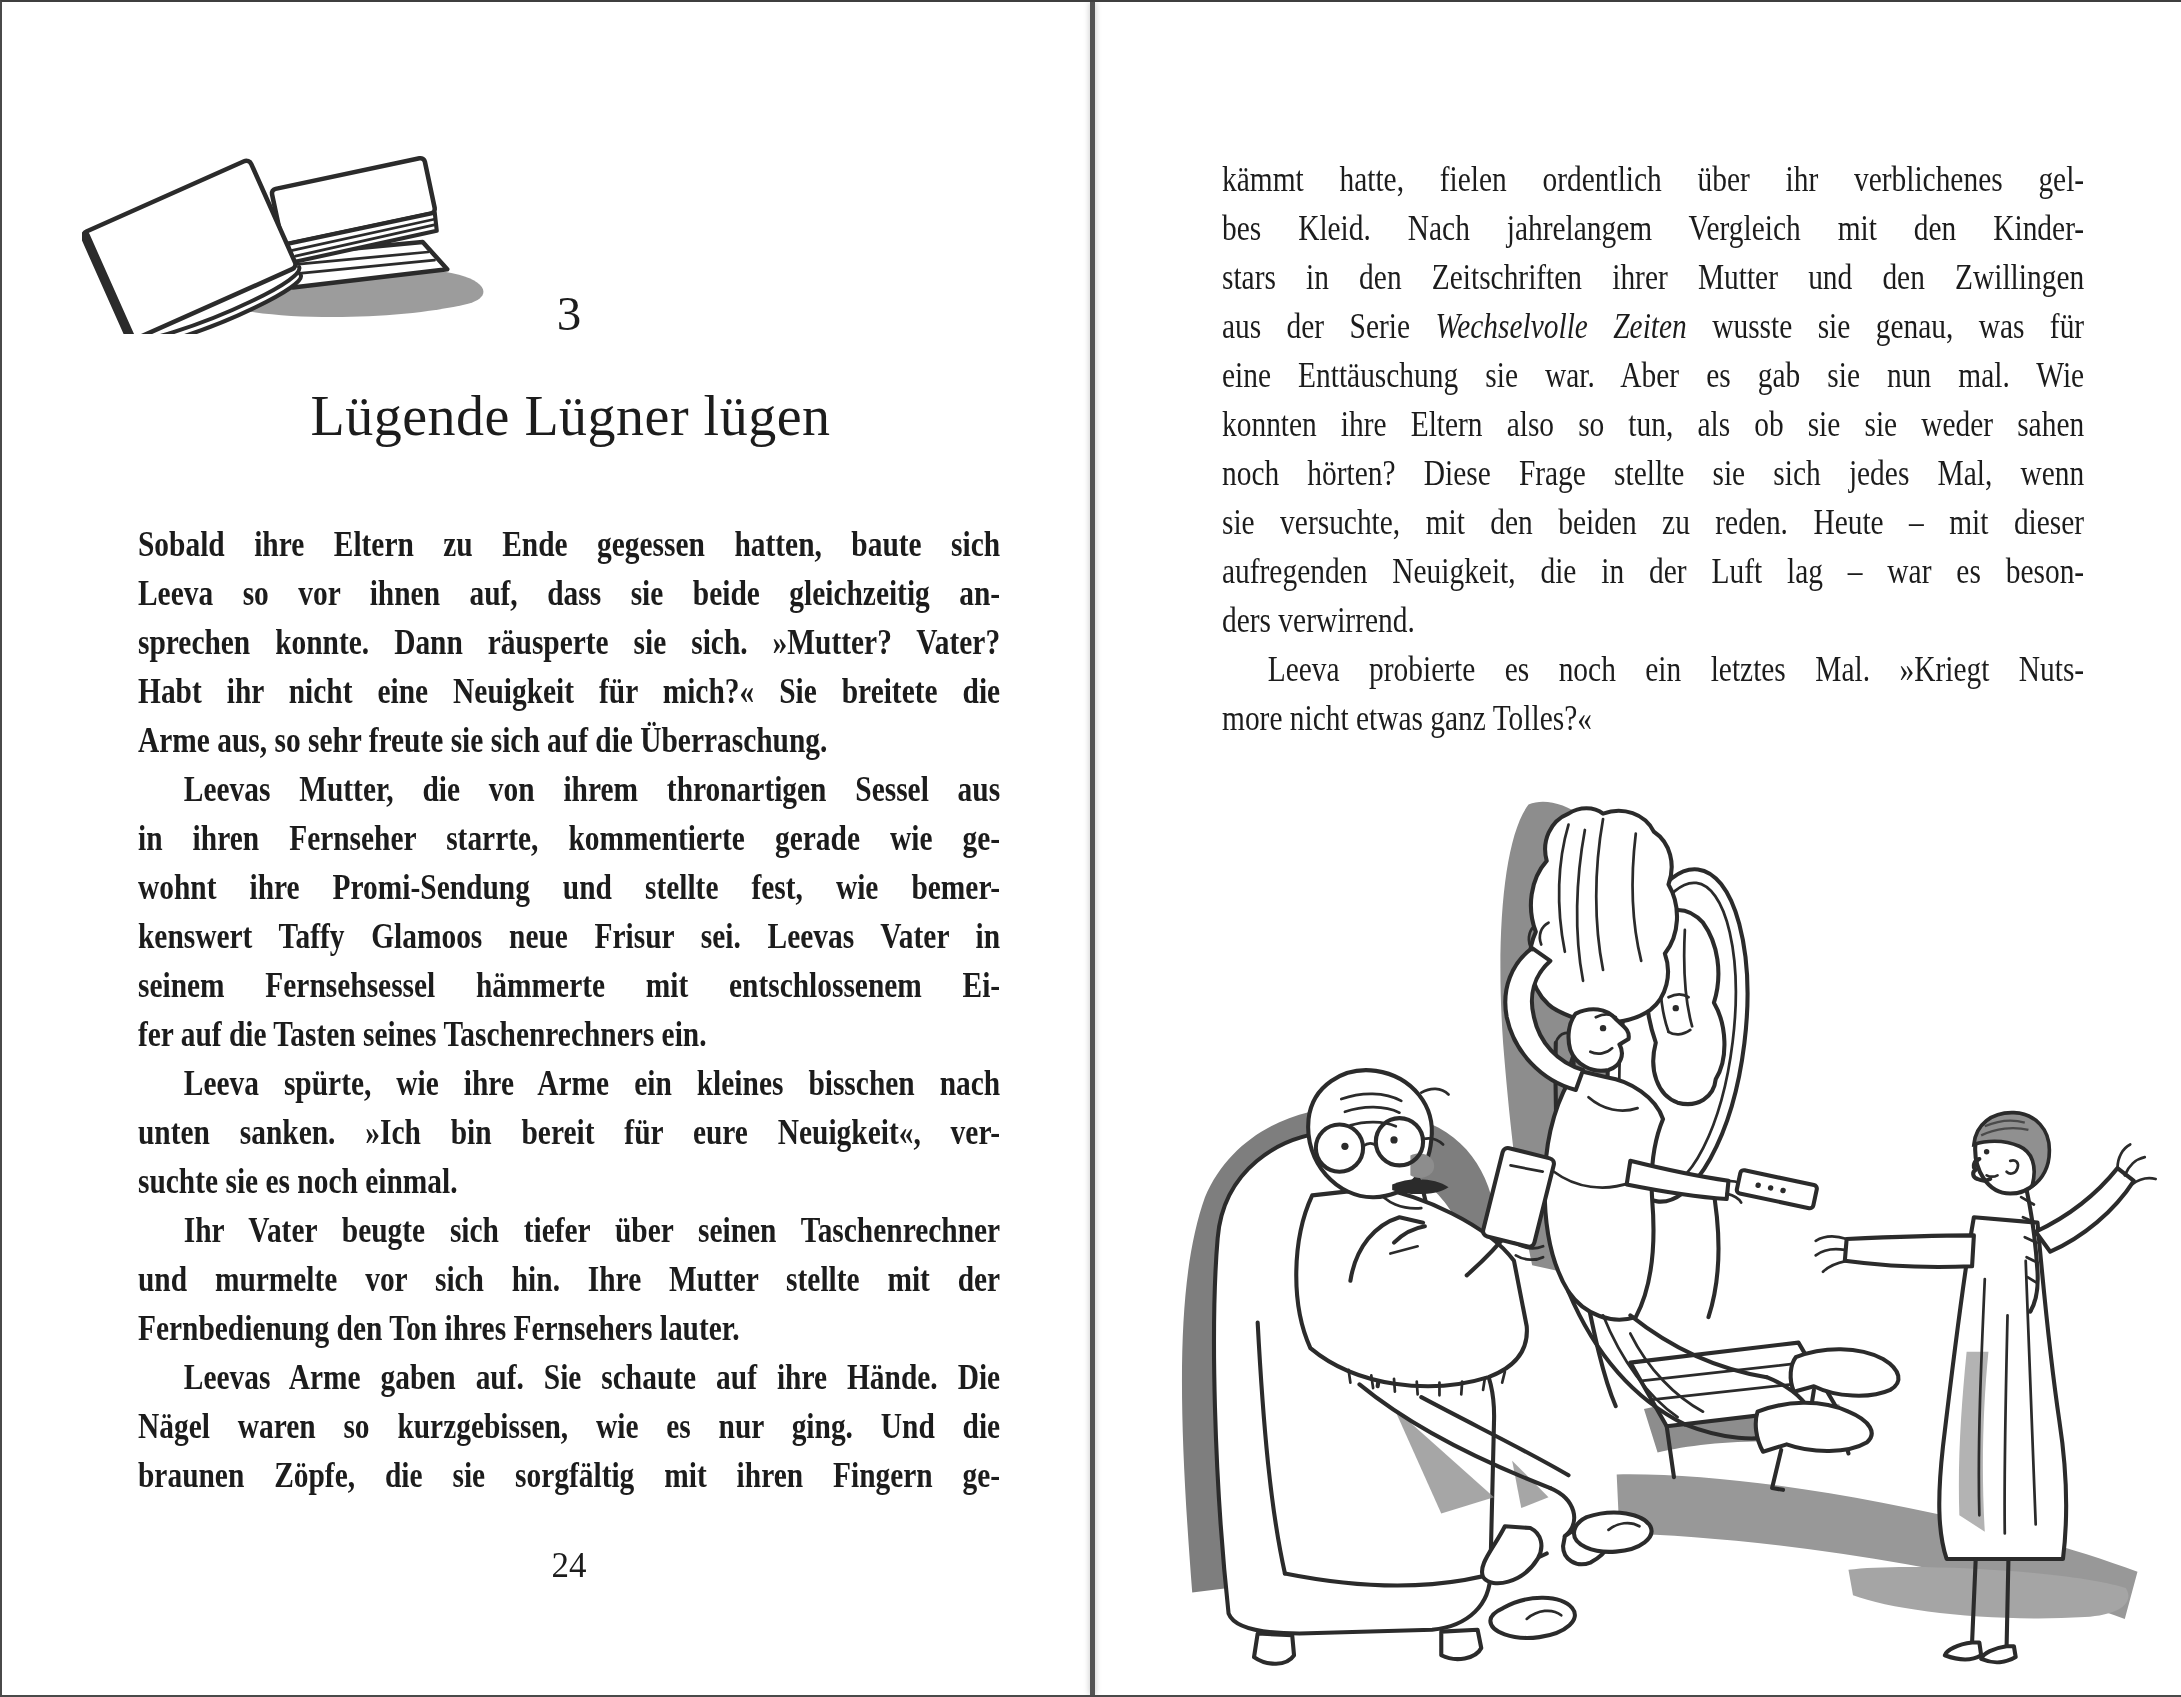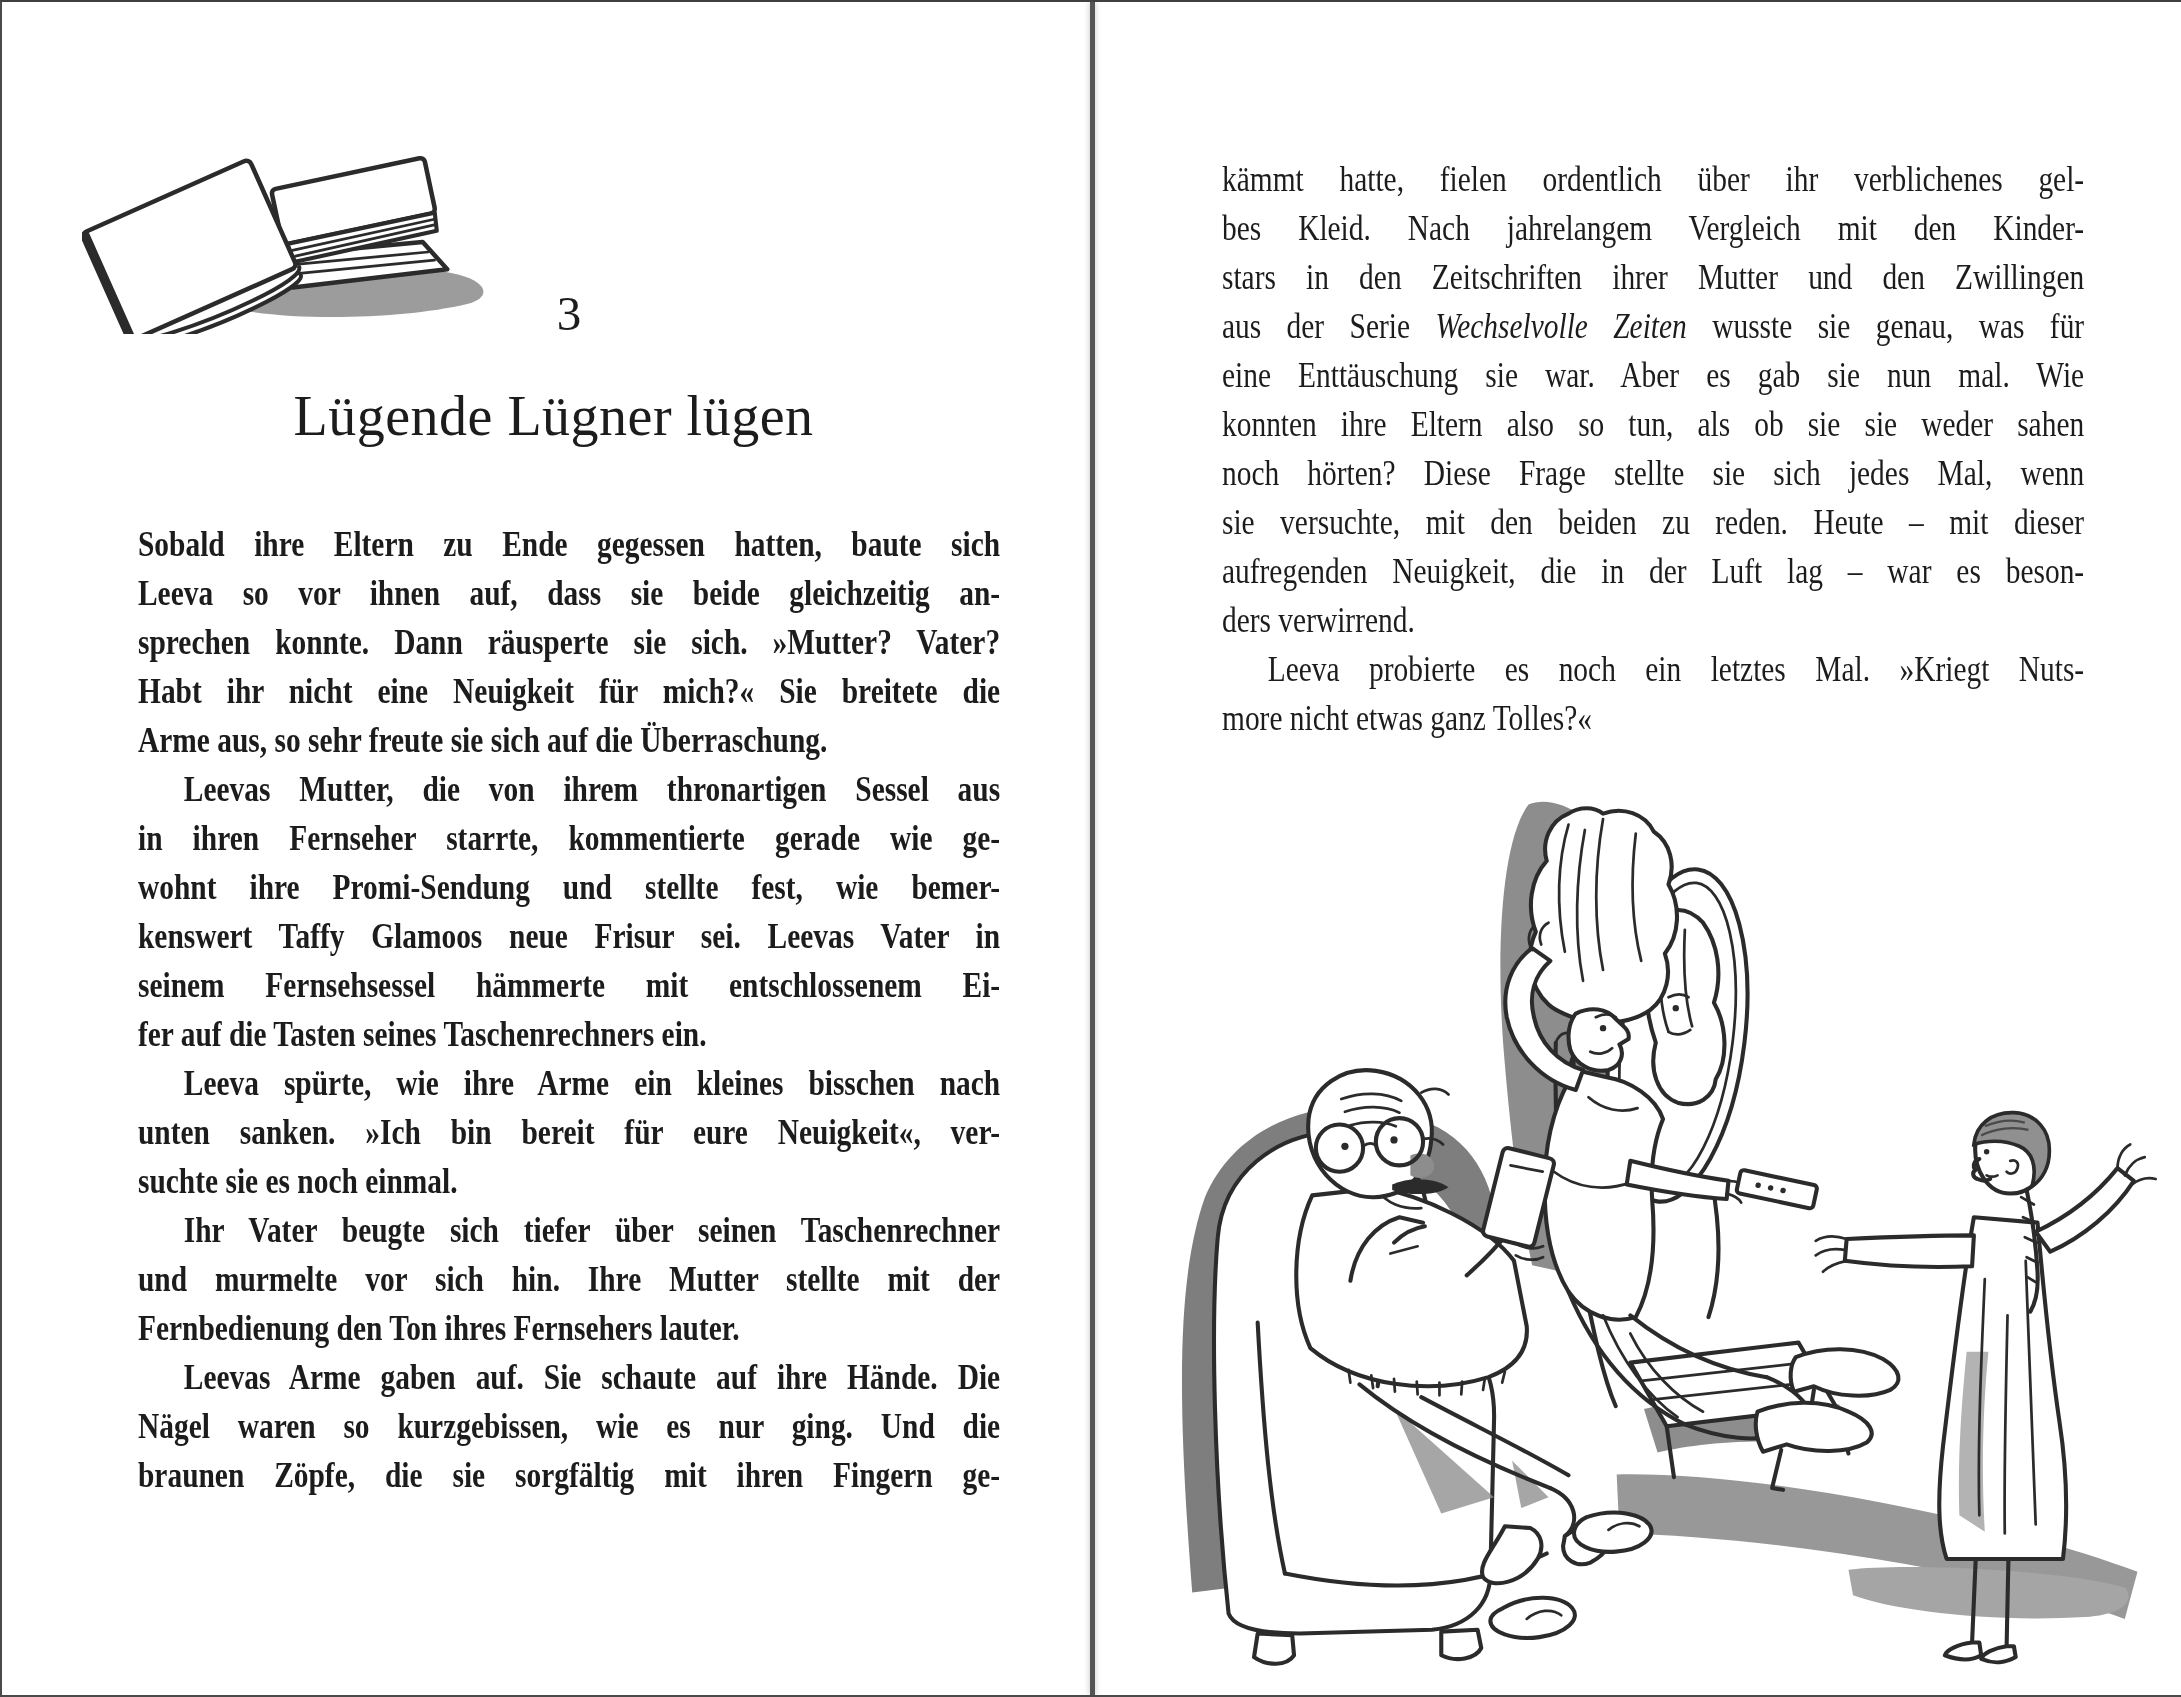--- a/index.html
+++ b/index.html
@@ -37,21 +37,21 @@
   .chapter-number {
     position: absolute;
     left: 136px; width: 862px;
     top: 284px;
     text-align: center;
     font-size: 49px;
     line-height: 55px;
   }
   .chapter-title {
     position: absolute;
-    left: 84px; width: 935px;
+    left: 101px; width: 935px;
     top: 382px;
     margin: 0;
     text-align: center;
     font-size: 56px;
     font-weight: 400;
     line-height: 64px;
     letter-spacing: 0.5px;
   }
   .textblock {
     position: absolute;
@@ -142,20 +142,21 @@
           <div class="line">suchte sie es noch einmal.</div>
           <div class="line just indent">Ihr Vater beugte sich tiefer über seinen Taschenrechner</div>
           <div class="line just">und murmelte vor sich hin. Ihre Mutter stellte mit der</div>
           <div class="line">Fernbedienung den Ton ihres Fernsehers lauter.</div>
           <div class="line just indent">Leevas Arme gaben auf. Sie schaute auf ihre Hände. Die</div>
           <div class="line just">Nägel waren so kurzgebissen, wie es nur ging. Und die</div>
           <div class="line just">braunen Zöpfe, die sie sorgfältig mit ihren Fingern ge-</div>
         </div>
     </div>
 
+    <div class="page-number">24</div>
   </div>
 
   <div class="gutter"></div>
 
   <div class="page page-right">
 
     <div class="textblock textblock-right">
       <div class="lines-inner" id="right-lines">
           <div class="line just">kämmt hatte, fielen ordentlich über ihr verblichenes gel-</div>
           <div class="line just">bes Kleid. Nach jahrelangem Vergleich mit den Kinder-</div>

